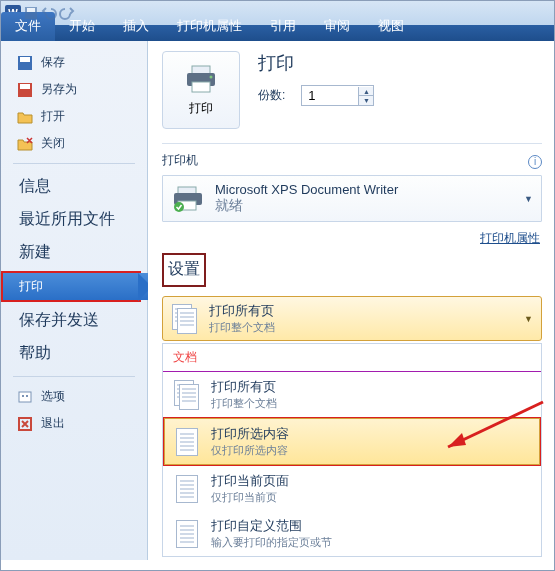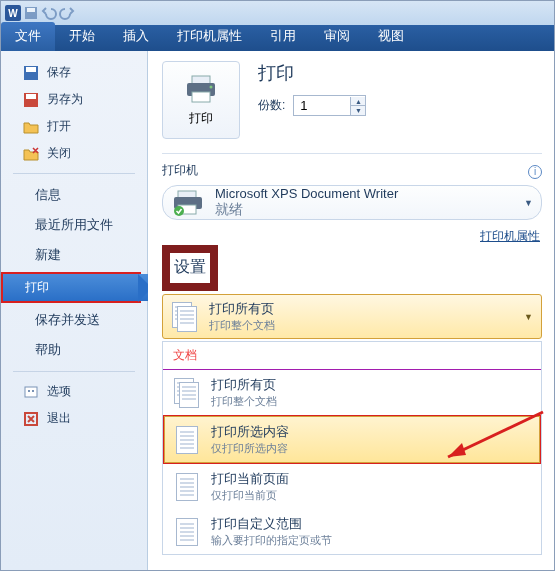--- a/index.html
+++ b/index.html
@@ -1,47 +1,47 @@
 <!DOCTYPE html>
 <html><head>
 <meta charset="utf-8">
 <style>
 *{box-sizing:border-box;margin:0;padding:0;font-family:"Microsoft YaHei","Segoe UI",sans-serif;font-size:12px}
 body{background:#fff;width:555px;height:571px;overflow:hidden;border:1px solid #8a9db8}
 .titlebar{height:24px;background:linear-gradient(#d6e5f5,#c0d7ef);display:flex;align-items:center;padding:0 4px;gap:2px}
 .titlebar .w-icon{width:16px;height:16px;background:#2b579a;color:#fff;font-weight:bold;font-size:10px;display:flex;align-items:center;justify-content:center;border-radius:2px}
 .titlebar .qat{width:16px;height:16px;opacity:.6}
-.ribbon-tabs{height:26px;background:linear-gradient(#2a5fa3,#1e4e8c);display:flex;align-items:end}
+.ribbon-tabs{height:16px;background:linear-gradient(#2a5fa3,#1e4e8c);display:flex;align-items:end}
 .ribbon-tab{color:#fff;padding:5px 14px 6px;cursor:pointer;font-size:13px}
 .ribbon-tab.active{background:linear-gradient(#3d76c2,#2a5fa3);border-radius:3px 3px 0 0}
 .main{display:flex;height:calc(100% - 50px)}
 .backstage-nav{width:147px;background:linear-gradient(#eef3fa,#e3ecf7);border-right:1px solid #b9cde2;padding-top:8px}
-.nav-item{display:flex;align-items:center;gap:8px;padding:5px 10px 5px 22px;color:#1e395b;cursor:pointer;font-size:13px}
+.nav-item{display:flex;align-items:center;gap:8px;padding:5px 10px 5px 16px;color:#1e395b;cursor:pointer;font-size:13px}
 .nav-item.sel{background:linear-gradient(#4b8dd9,#2a6fc7);color:#fff;position:relative;margin-right:-12px;padding-right:0}
 .nav-item.sel::after{content:"";position:absolute;right:-1px;top:0;border:14px solid transparent;border-left-color:#2a6fc7;border-right:0}
 .nav-sep{height:1px;background:#c6d4e6;margin:6px 12px}
-.nav-heading{padding:6px 10px 6px 34px;color:#1e395b;font-size:13px}
+.nav-heading{padding:6px 10px 6px 18px;color:#1e395b;font-size:16px}
 .content{flex:1;background:#fff;padding:10px 12px 0 14px;overflow:hidden}
 .row{display:flex;align-items:flex-start;gap:18px;margin-bottom:14px}
 .print-btn{width:78px;height:78px;border:1px solid #c8d6e8;border-radius:4px;background:linear-gradient(#fdfefe,#eef3fa);display:flex;flex-direction:column;align-items:center;justify-content:center;gap:6px;cursor:pointer}
 .section-title{font-size:18px;color:#1e395b;margin-bottom:10px}
-.copies{display:flex;align-items:center;gap:8px;font-size:13px;color:#1e395b}
+.copies{display:flex;align-items:center;gap:16px;font-size:13px;color:#1e395b}
 .spinner{display:flex;align-items:center;border:1px solid #a7b8cf}
 .spinner input{width:56px;border:0;padding:2px 6px;font-size:13px;outline:none}
 .spinner .arrows{display:flex;flex-direction:column;border-left:1px solid #a7b8cf}
 .spinner .arrows span{width:14px;height:9px;font-size:7px;line-height:9px;text-align:center;background:#eef3fa;cursor:pointer;color:#3a5a82}
 .spinner .arrows span:first-child{border-bottom:1px solid #a7b8cf}
 hr.sep{border:0;border-top:1px solid #d7e1ee;margin:0 0 8px}
 .h2{font-size:16px;color:#1e395b;margin:4px 0 6px;display:flex;align-items:flex-end;justify-content:space-between}
 .info-ic{width:14px;height:14px;border:1px solid #5a88c4;border-radius:50%;color:#5a88c4;font-size:10px;text-align:center;line-height:12px}
-.printer-box{border:1px solid #c8d6e8;border-radius:15px;background:linear-gradient(#fdfefe,#f2f6fb);display:flex;align-items:center;padding:0 8px;gap:10px;cursor:pointer;position:relative}
+.printer-box{border:1px solid #c8d6e8;border-radius:1px;background:linear-gradient(#fdfefe,#f2f6fb);display:flex;align-items:center;padding:6px 8px;gap:10px;cursor:pointer;position:relative}
 .printer-box .dd{position:absolute;right:8px;top:50%;transform:translateY(-50%);font-size:9px;color:#3a5a82}
 .link{text-align:right;color:#1e4e8c;text-decoration:underline;margin:8px 2px 12px;cursor:pointer;font-size:12px}
 .setting-head{font-size:16px;color:#1e395b;margin-bottom:8px;display:inline-block}
-.redbox{border:8px solid #7f1d1d;padding:8px 4px}
+.redbox{border:2px solid #7f1d1d;padding:8px 4px}
 .dropdown{border:1px solid #d3a13a;border-radius:3px;background:linear-gradient(#fff7e1,#ffe9a8);display:flex;align-items:center;padding:5px 8px;gap:10px;cursor:pointer;position:relative;margin-bottom:2px}
 .dropdown .dd{position:absolute;right:8px;font-size:9px;color:#6b5a1c}
 .menu{border:1px solid #c8d6e8;background:#fff}
 .menu-section{padding:5px 10px;color:#ef4444;border-bottom:1px solid #a21caf;font-size:12px}
 .menu-item{display:flex;align-items:center;gap:10px;padding:6px 10px;cursor:pointer}
 .menu-item:hover,.menu-item.hover{background:linear-gradient(#fff3cf,#ffe69a);border:1px solid #d3a13a;margin:-1px;padding:6px 8px}
 .menu-item .txt .t1{font-size:13px;color:#1e395b}
 .menu-item .txt .t2{font-size:11px;color:#6b7f99}
 .dropdown .txt .t1{font-size:13px;color:#1e395b}
 .dropdown .txt .t2{font-size:11px;color:#6b7f99}

